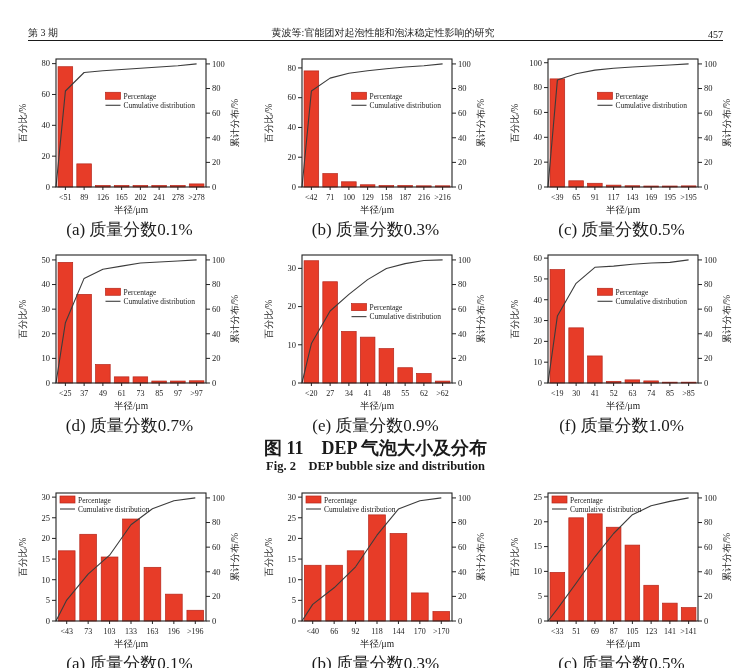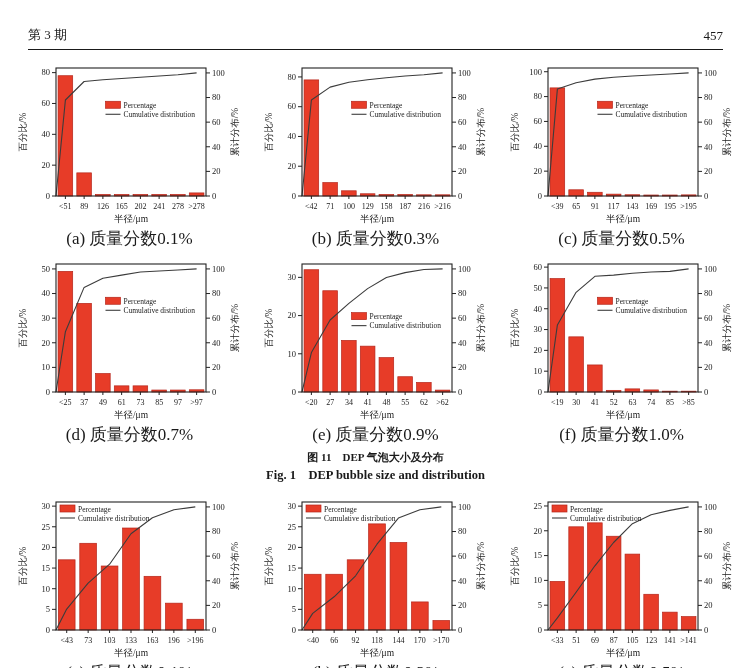--- a/index.html
+++ b/index.html
@@ -6,46 +6,47 @@
   .page{
     position:relative;
     width:751px;height:668px;
     background:#fff;
     font-family:"Liberation Serif","DejaVu Serif",serif;
     color:#1a1a1a;
     overflow:hidden;
   }
   .header{
     display:flex;align-items:flex-end;justify-content:space-between;
-    margin:0 28px;padding-top:26px;padding-bottom:5px;
+    margin:0 28px;padding-top:26px;
     border-bottom:1.5px solid #1a1a1a;
-    font-size:13px;
+    font-size:10px;
   }
   .header .mid{flex:1;text-align:center;}
   .grid{
     display:flex;justify-content:center;gap:6px;margin-top:10px;
   }
   .cell{width:240px;display:flex;flex-direction:column;align-items:center;}
   svg.chart{display:block;}
   .chart-caption{
     font-size:17px;text-align:center;margin-top:1px;line-height:15px;
   }
   .figcap{
     text-align:center;font-weight:bold;margin-top:6px;
   }
-  .figcap .zh{font-size:11px;line-height:18px;}
+  .figcap .zh{font-size:18px;line-height:18px;}
   .figcap .en{font-size:12.5px;line-height:18px;}
 </style>
 </head>
 <body>
 
 <div class="page">
 
   <div class="header">
     <span>第 3 期</span>
+    <span class="mid">黄波等:官能团对起泡性能和泡沫稳定性影响的研究</span>
     <span>457</span>
   </div>
 
   <div class="grid">
     <div class="cell">
       <svg class="chart" width="232" height="170" viewBox="0 0 232 170">
           <rect x="44.0625" y="15.710843373493972" width="14.625" height="120.28915662650603" fill="#e73c28" stroke="#b5251a" stroke-width="0.7"></rect>
           <rect x="62.8125" y="112.86746987951807" width="14.625" height="23.13253012048193" fill="#e73c28" stroke="#b5251a" stroke-width="0.7"></rect>
           <rect x="81.5625" y="134.4578313253012" width="14.625" height="1.542168674698786" fill="#e73c28" stroke="#b5251a" stroke-width="0.7"></rect>
           <rect x="100.3125" y="134.4578313253012" width="14.625" height="1.542168674698786" fill="#e73c28" stroke="#b5251a" stroke-width="0.7"></rect>
@@ -409,21 +410,21 @@
           <text x="109.5" y="47.78" font-size="7.5" text-anchor="start" fill="#1a1a1a" font-family="'Liberation Serif','DejaVu Serif',serif">Percentage</text>
           <line x1="91.5" y1="54.28" x2="106.5" y2="54.28" stroke="#3c3c3c" stroke-width="1.1"></line>
           <text x="109.5" y="56.78" font-size="7.5" text-anchor="start" fill="#1a1a1a" font-family="'Liberation Serif','DejaVu Serif',serif">Cumulative distribution</text>
         </svg>
       <div class="chart-caption">(f) 质量分数1.0%</div>
     </div>
   </div>
 
   <div class="figcap">
     <div class="zh">图 11　DEP 气泡大小及分布</div>
-    <div class="en">Fig. 1　DEP bubble size and distribution</div>
+    <div class="en">Fig. 2　DEP bubble size and distribution</div>
   </div>
 
   <div class="grid">
     <div class="cell">
       <svg class="chart" width="232" height="170" viewBox="0 0 232 170">
           <rect x="44.35714285714286" y="65.80645161290323" width="16.714285714285715" height="70.19354838709677" fill="#e73c28" stroke="#b5251a" stroke-width="0.7"></rect>
           <rect x="65.78571428571428" y="49.29032258064517" width="16.714285714285715" height="86.70967741935483" fill="#e73c28" stroke="#b5251a" stroke-width="0.7"></rect>
           <rect x="87.21428571428571" y="72" width="16.714285714285715" height="64" fill="#e73c28" stroke="#b5251a" stroke-width="0.7"></rect>
           <rect x="108.64285714285714" y="34.012903225806454" width="16.714285714285715" height="101.98709677419355" fill="#e73c28" stroke="#b5251a" stroke-width="0.7"></rect>
           <rect x="130.07142857142856" y="82.32258064516128" width="16.714285714285715" height="53.67741935483872" fill="#e73c28" stroke="#b5251a" stroke-width="0.7"></rect>

